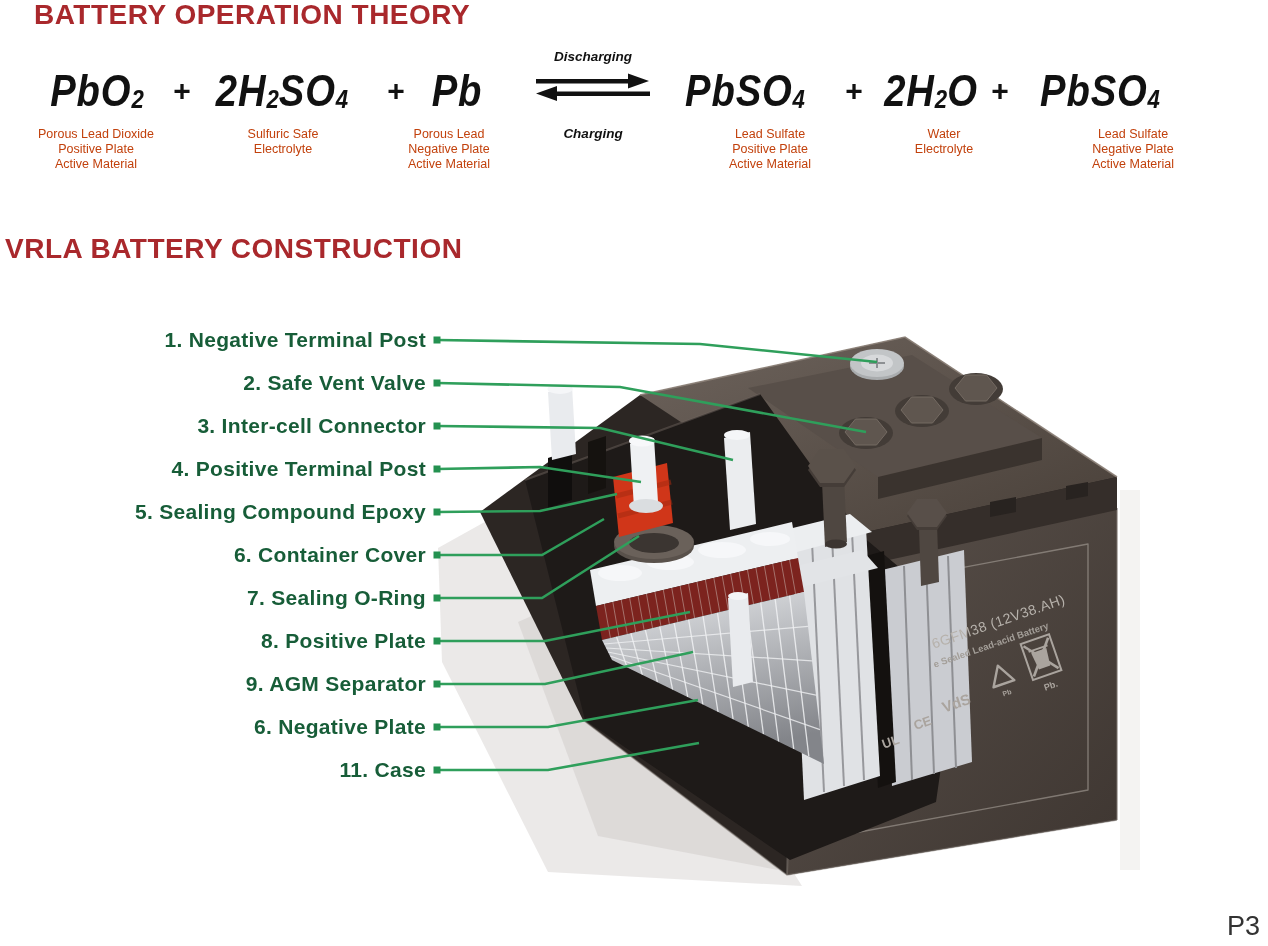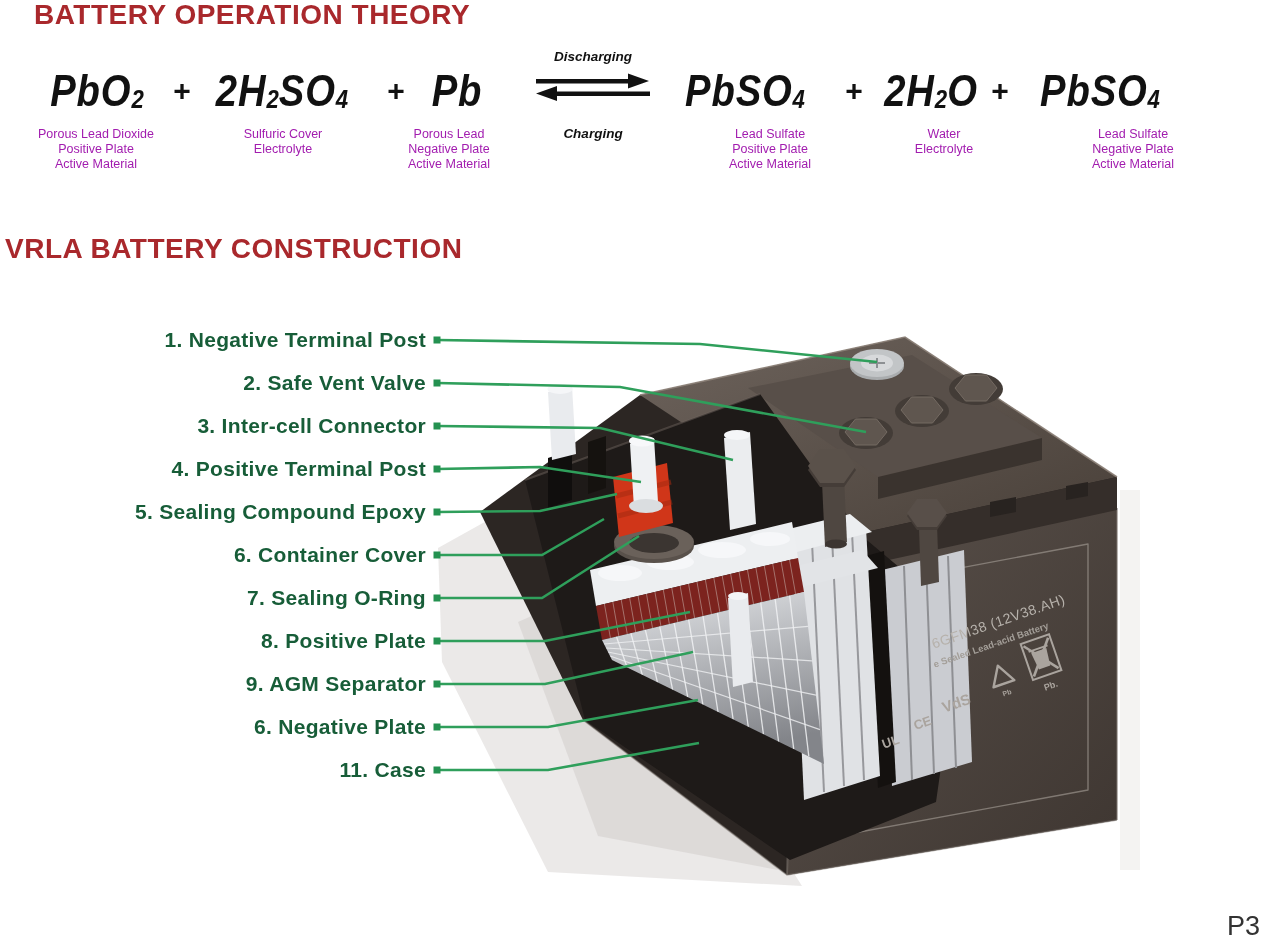--- a/index.html
+++ b/index.html
@@ -24,21 +24,21 @@
     font:italic bold 45px/45px "Liberation Sans",sans-serif;
     color:#111;white-space:nowrap;letter-spacing:1px;
   }
   .formula .sub{font-size:.58em;vertical-align:-.08em;letter-spacing:0;}
   .plus{
     position:absolute;top:76px;transform:translateX(-50%);
     font:bold 30px/30px "Liberation Sans",sans-serif;color:#111;
   }
   .term-label{
     position:absolute;top:127px;transform:translateX(-50%);
-    font:12.5px/1.18 "Liberation Sans",sans-serif;color:#a21caf;
+    font:12.5px/1.18 "Liberation Sans",sans-serif;color:#c2410c;
     text-align:center;white-space:nowrap;
   }
   #arrow-block{
     position:absolute;left:534px;top:50px;width:118px;text-align:center;
   }
   .arrow-word{
     font:italic bold 13.5px/1 "Liberation Sans",sans-serif;color:#111;white-space:nowrap;
   }
   #arrow-top-label{margin-bottom:6px;}
   #arrow-bottom-label{margin-top:19px;}
@@ -85,21 +85,21 @@
       <div id="arrow-bottom-label" class="arrow-word">Charging</div>
     </div>
   <div class="formula" style="left: 97px;"><span>PbO</span><span class="sub">2</span></div>
       <div class="term-label" style="left: 96px;">
         <div>Porous Lead Dioxide</div>
         <div>Positive Plate</div>
         <div>Active Material</div>
       </div>
       <div class="formula" style="left: 282px;"><span>2H</span><span class="sub">2</span><span>SO</span><span class="sub">4</span></div>
       <div class="term-label" style="left: 283px;">
-        <div>Sulfuric Cover</div>
+        <div>Sulfuric Safe</div>
         <div>Electrolyte</div>
       </div>
       <div class="formula" style="left: 457px;"><span>Pb</span></div>
       <div class="term-label" style="left: 449px;">
         <div>Porous Lead</div>
         <div>Negative Plate</div>
         <div>Active Material</div>
       </div>
       <div class="formula" style="left: 745px;"><span>PbSO</span><span class="sub">4</span></div>
       <div class="term-label" style="left: 770px;">

